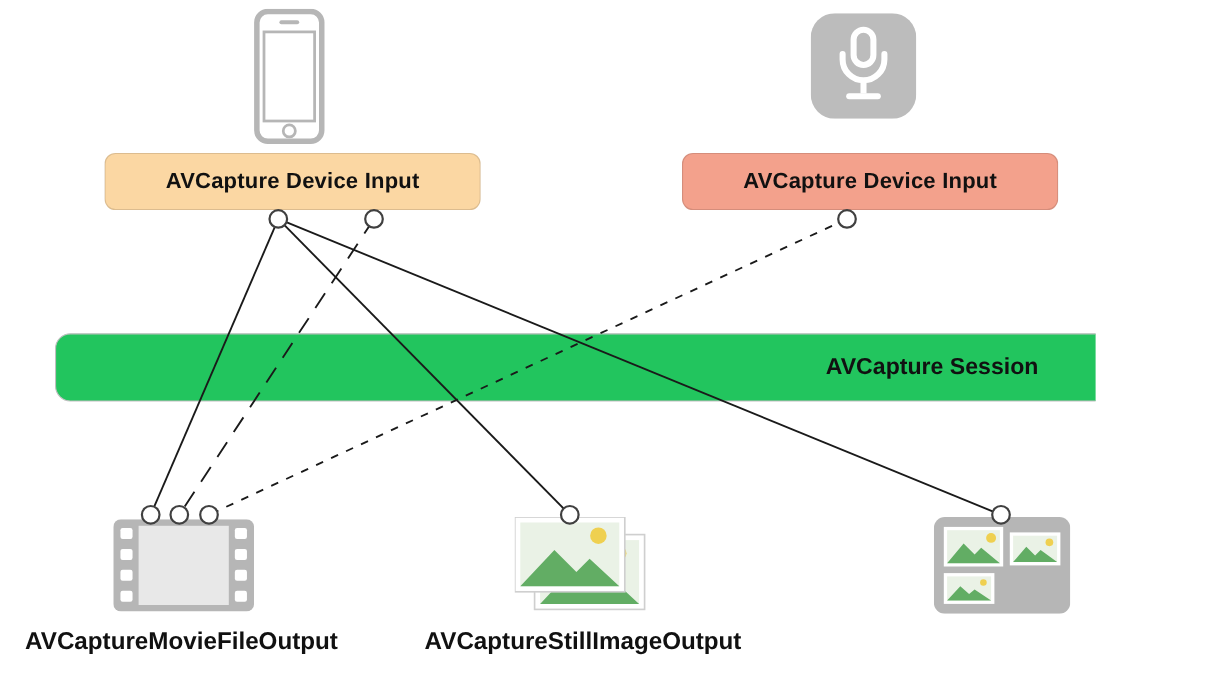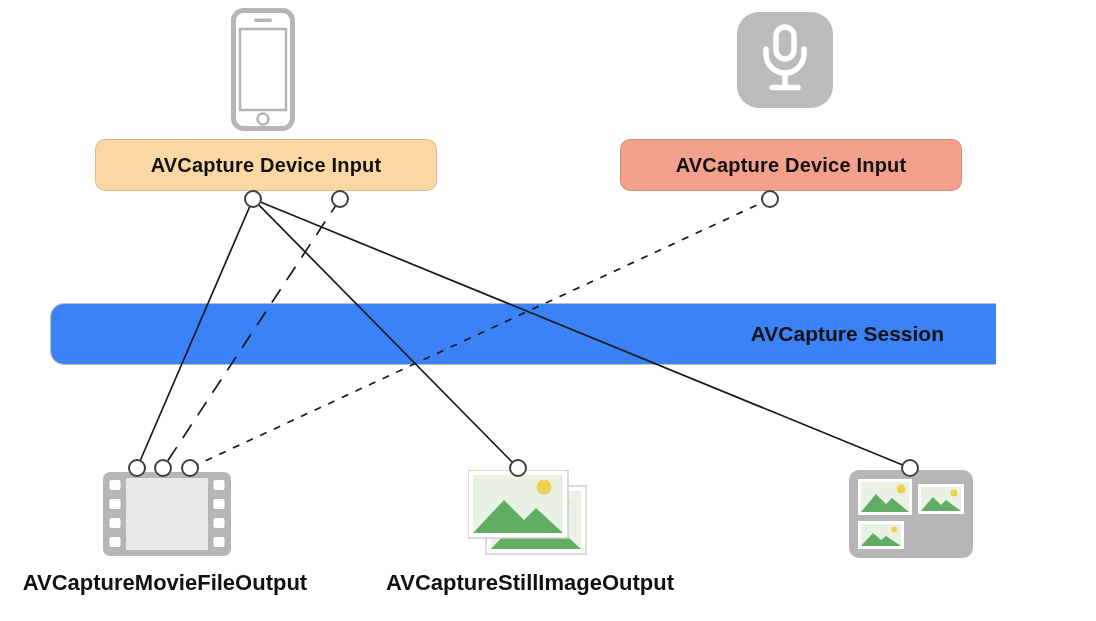--- a/index.html
+++ b/index.html
@@ -12,21 +12,21 @@
     position:absolute;height:50px;border-radius:10px;
     display:flex;align-items:center;justify-content:center;
     font-weight:700;font-size:20px;letter-spacing:.2px;
     border:1px solid rgba(0,0,0,0.12);
   }
   .input-box.video{left:95px;top:139px;width:340px;background:#fbd7a3;}
   .input-box.audio{left:620px;top:139px;width:340px;background:#f3a18c;}
   
   .session-bar{
     position:absolute;left:50px;top:303px;width:965px;height:62px;
-    background:#3b82f6;border:1px solid #bfbfbf;border-radius:14px;
+    background:#22c55e;border:1px solid #bfbfbf;border-radius:14px;
     display:flex;align-items:center;justify-content:flex-end;
     padding-right:70px;box-sizing:border-box;
     font-weight:700;font-size:21px;
   }
   
   .out-label{
     position:absolute;top:570px;text-align:center;
     font-weight:700;font-size:22px;white-space:nowrap;
   }
   .out-label.movie{left:5px;width:320px;}

